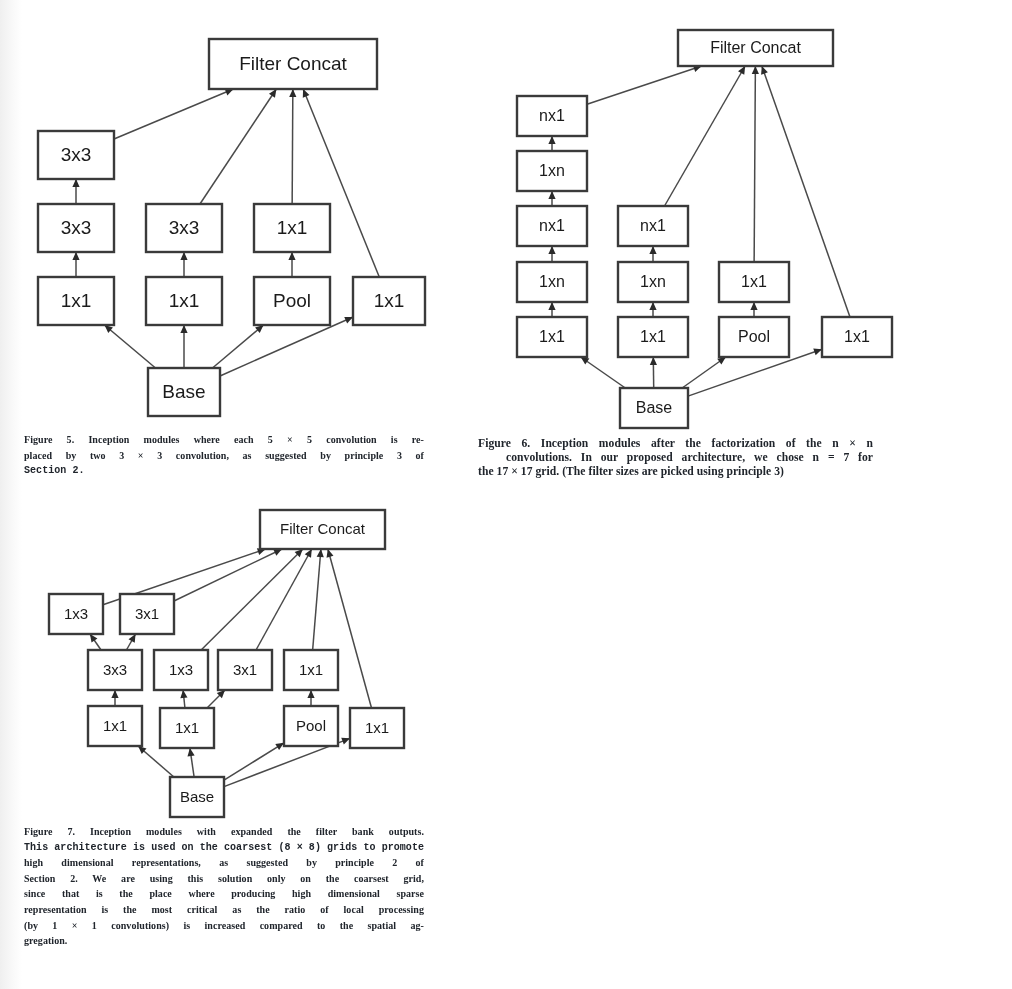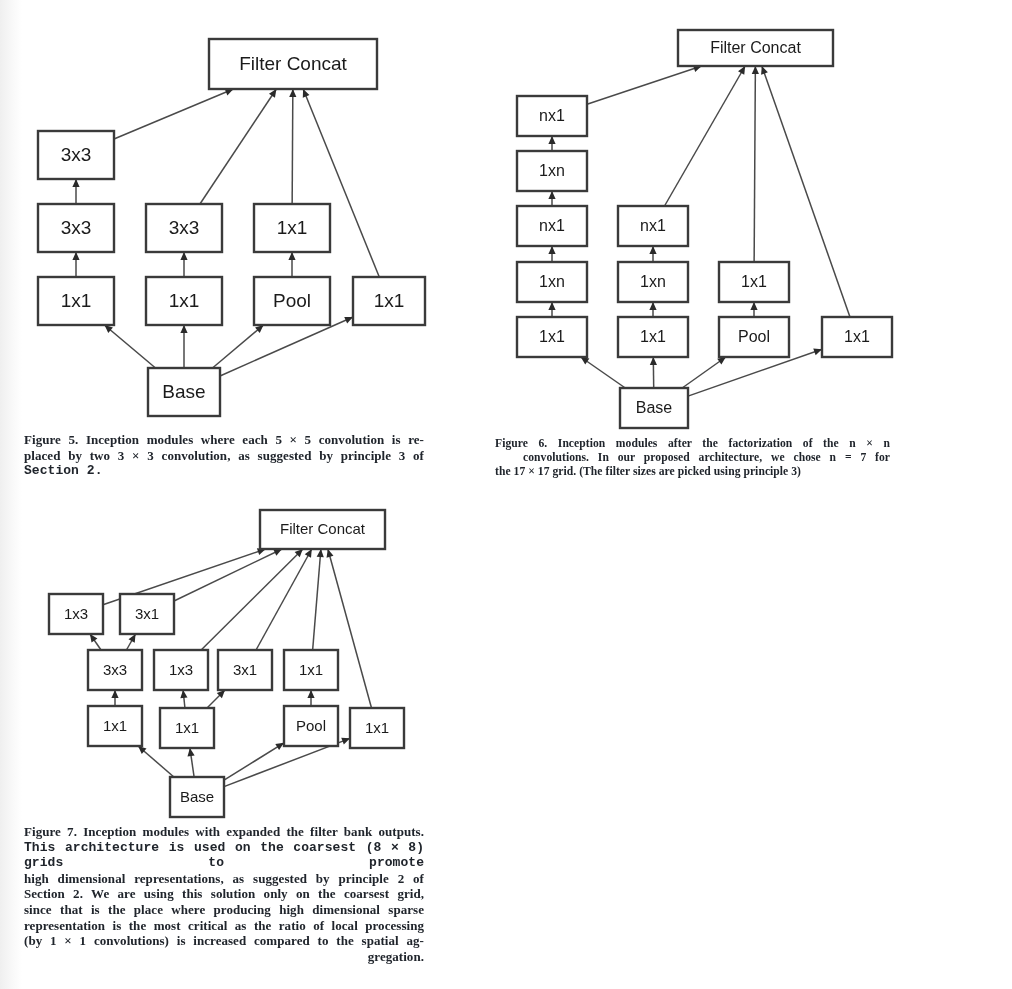--- a/index.html
+++ b/index.html
@@ -48,28 +48,28 @@
     stroke-width: 1.5;
     fill: none;
   }
   .arrowhead { fill: #2a2a2a; }
 
   .caption {
     position: absolute;
     font-family: "Liberation Serif", serif;
     font-weight: bold;
     color: #20252c;
-    font-size: 13.0px;
+    font-size: 10px;
     line-height: 15.6px;
     text-align: justify;
     text-justify: inter-word;
     letter-spacing: 0.05px;
   }
   #caption-fig5 { left: 24px; top: 432px; width: 400px; }
-  #caption-fig6 { left: 495px; top: 437px; width: 395px; font-size: 11.6px; line-height: 14.2px; }
+  #caption-fig6 { left: 478px; top: 437px; width: 395px; font-size: 11.6px; line-height: 14.2px; }
   #caption-fig7 { left: 24px; top: 824px; width: 400px; }
 </style>
 </head>
 <body>
 
 <div class="page-edge-shade"></div>
 
 <div class="figure" id="figure-5">
   <div class="diagram" id="diagram-5">
       <svg width="1012" height="989" viewBox="0 0 1012 989">
@@ -340,14 +340,14 @@
     <div style="text-align: left;">the 17 × 17 grid. (The filter sizes are picked using principle 3)</div>
   </div>
 <div class="caption" id="caption-fig7">
     <div style="text-align: justify; text-align-last: justify;">Figure 7. Inception modules with expanded the filter bank outputs.</div>
     <div style="text-align: justify; text-align-last: justify; font-family: Liberation Mono, monospace;">This architecture is used on the coarsest (8 × 8) grids to promote</div>
     <div style="text-align: justify; text-align-last: justify;">high dimensional representations, as suggested by principle 2 of</div>
     <div style="text-align: justify; text-align-last: justify;">Section 2. We are using this solution only on the coarsest grid,</div>
     <div style="text-align: justify; text-align-last: justify;">since that is the place where producing high dimensional sparse</div>
     <div style="text-align: justify; text-align-last: justify;">representation is the most critical as the ratio of local processing</div>
     <div style="text-align: justify; text-align-last: justify;">(by 1 × 1 convolutions) is increased compared to the spatial ag-</div>
-    <div style="text-align: right;">gregation.</div>
+    <div style="text-align: left;">gregation.</div>
   </div>
 
 </body></html>

